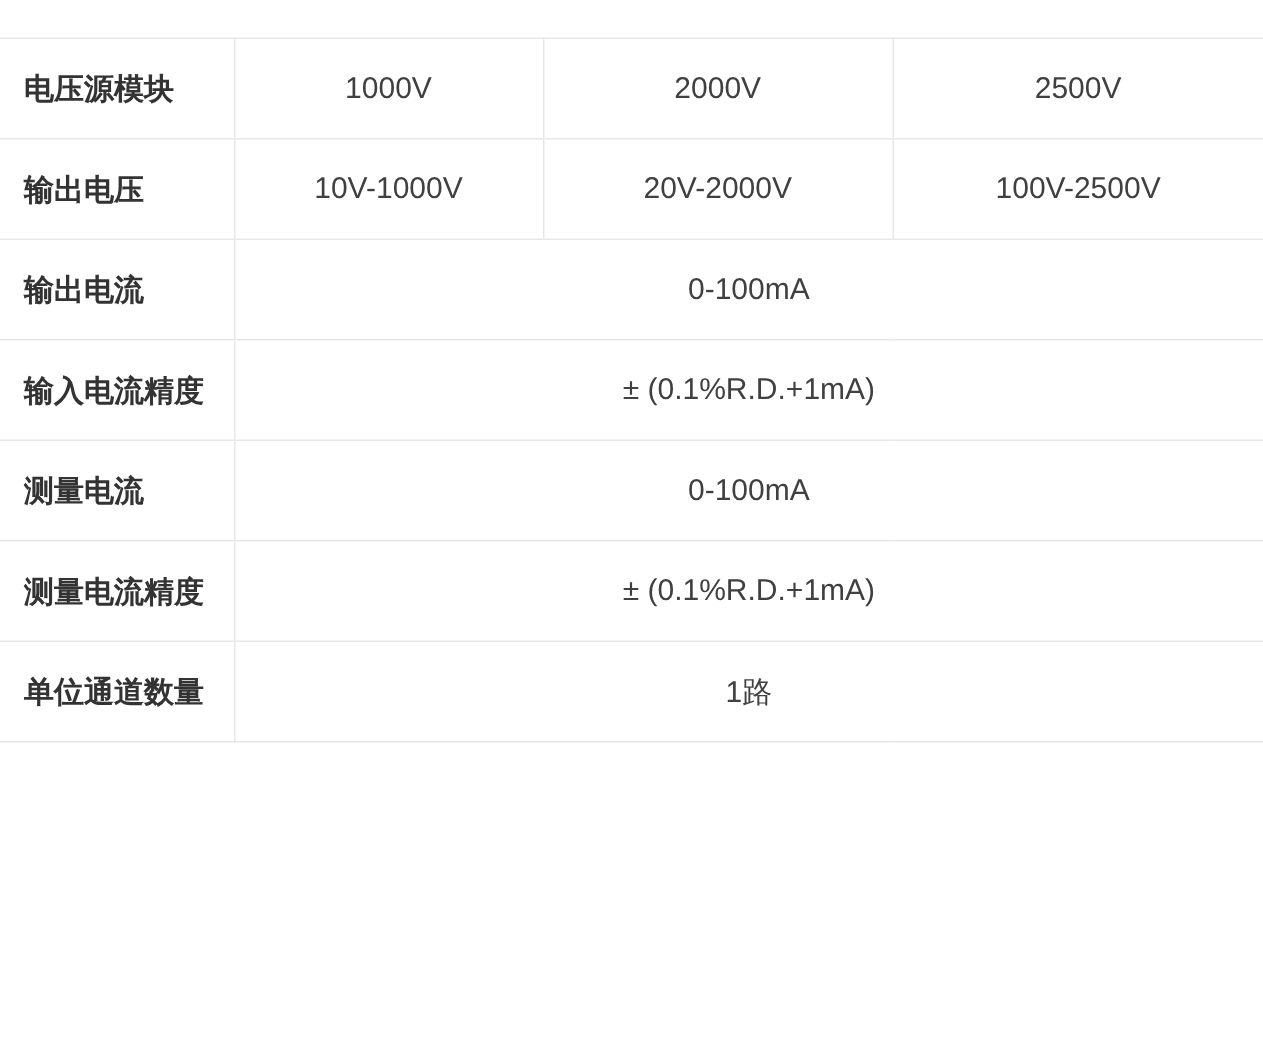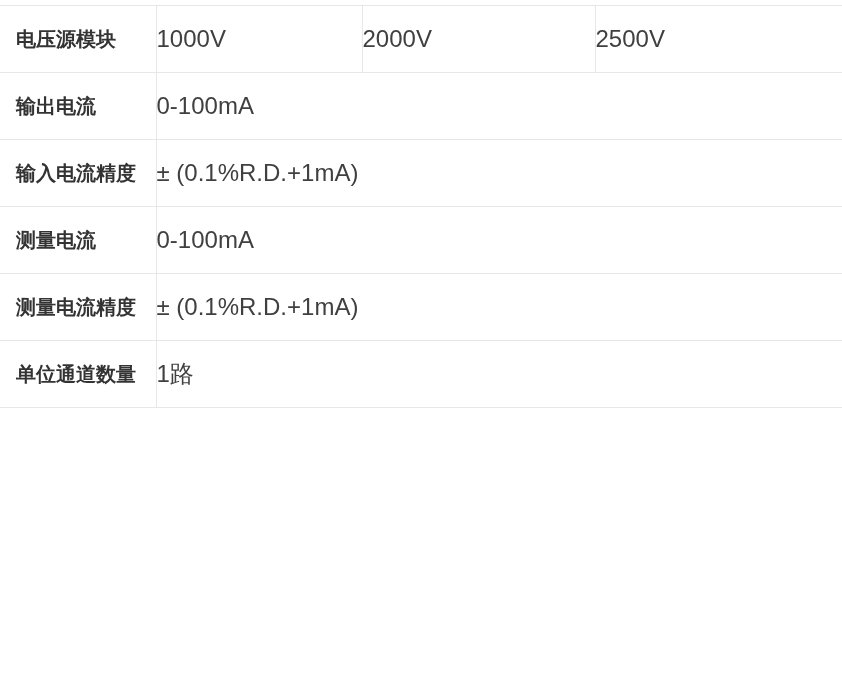--- a/index.html
+++ b/index.html
@@ -14,21 +14,21 @@
     background: var(--bg-color);
     width: 842px;
     height: 700px;
     overflow: hidden;
     font-family: "Liberation Sans", "DejaVu Sans", sans-serif;
   }
   table.spec-table {
     border-collapse: collapse;
     table-layout: fixed;
     width: 842px;
-    margin-top: 5px;
+    margin-top: 25px;
     padding-left: 41px;
   }
   .spec-table tr { height: 67px; }
   .spec-table th, .spec-table td {
     border-top: 1px solid var(--border-color);
     vertical-align: middle;
     overflow: hidden;
     white-space: nowrap;
   }
   .spec-table tr:last-child th,
@@ -37,22 +37,22 @@
   }
   .spec-table th {
     text-align: left;
     padding-left: 16px;
     font-weight: bold;
     font-size: 20px;
     color: var(--label-color);
     border-right: 1px solid var(--border-color);
   }
   .spec-table td {
-    text-align: left;
-    font-size: 24px;
+    text-align: center;
+    font-size: 20px;
     color: var(--value-color);
     padding: 0;
   }
   .spec-table td.vline {
     border-right: 1px solid var(--border-color);
   }
 </style>
 </head>
 <body>
 
@@ -64,20 +64,26 @@
     <col style="width:247px">
   </colgroup>
   <tbody>
     <tr>
       <th>电压源模块</th>
       <td class="vline">1000V</td>
       <td class="vline">2000V</td>
       <td>2500V</td>
     </tr>
     <tr>
+      <th>输出电压</th>
+      <td class="vline">10V-1000V</td>
+      <td class="vline">20V-2000V</td>
+      <td>100V-2500V</td>
+    </tr>
+    <tr>
       <th>输出电流</th>
       <td colspan="3">0-100mA</td>
     </tr>
     <tr>
       <th>输入电流精度</th>
       <td colspan="3">± (0.1%R.D.+1mA)</td>
     </tr>
     <tr>
       <th>测量电流</th>
       <td colspan="3">0-100mA</td>

